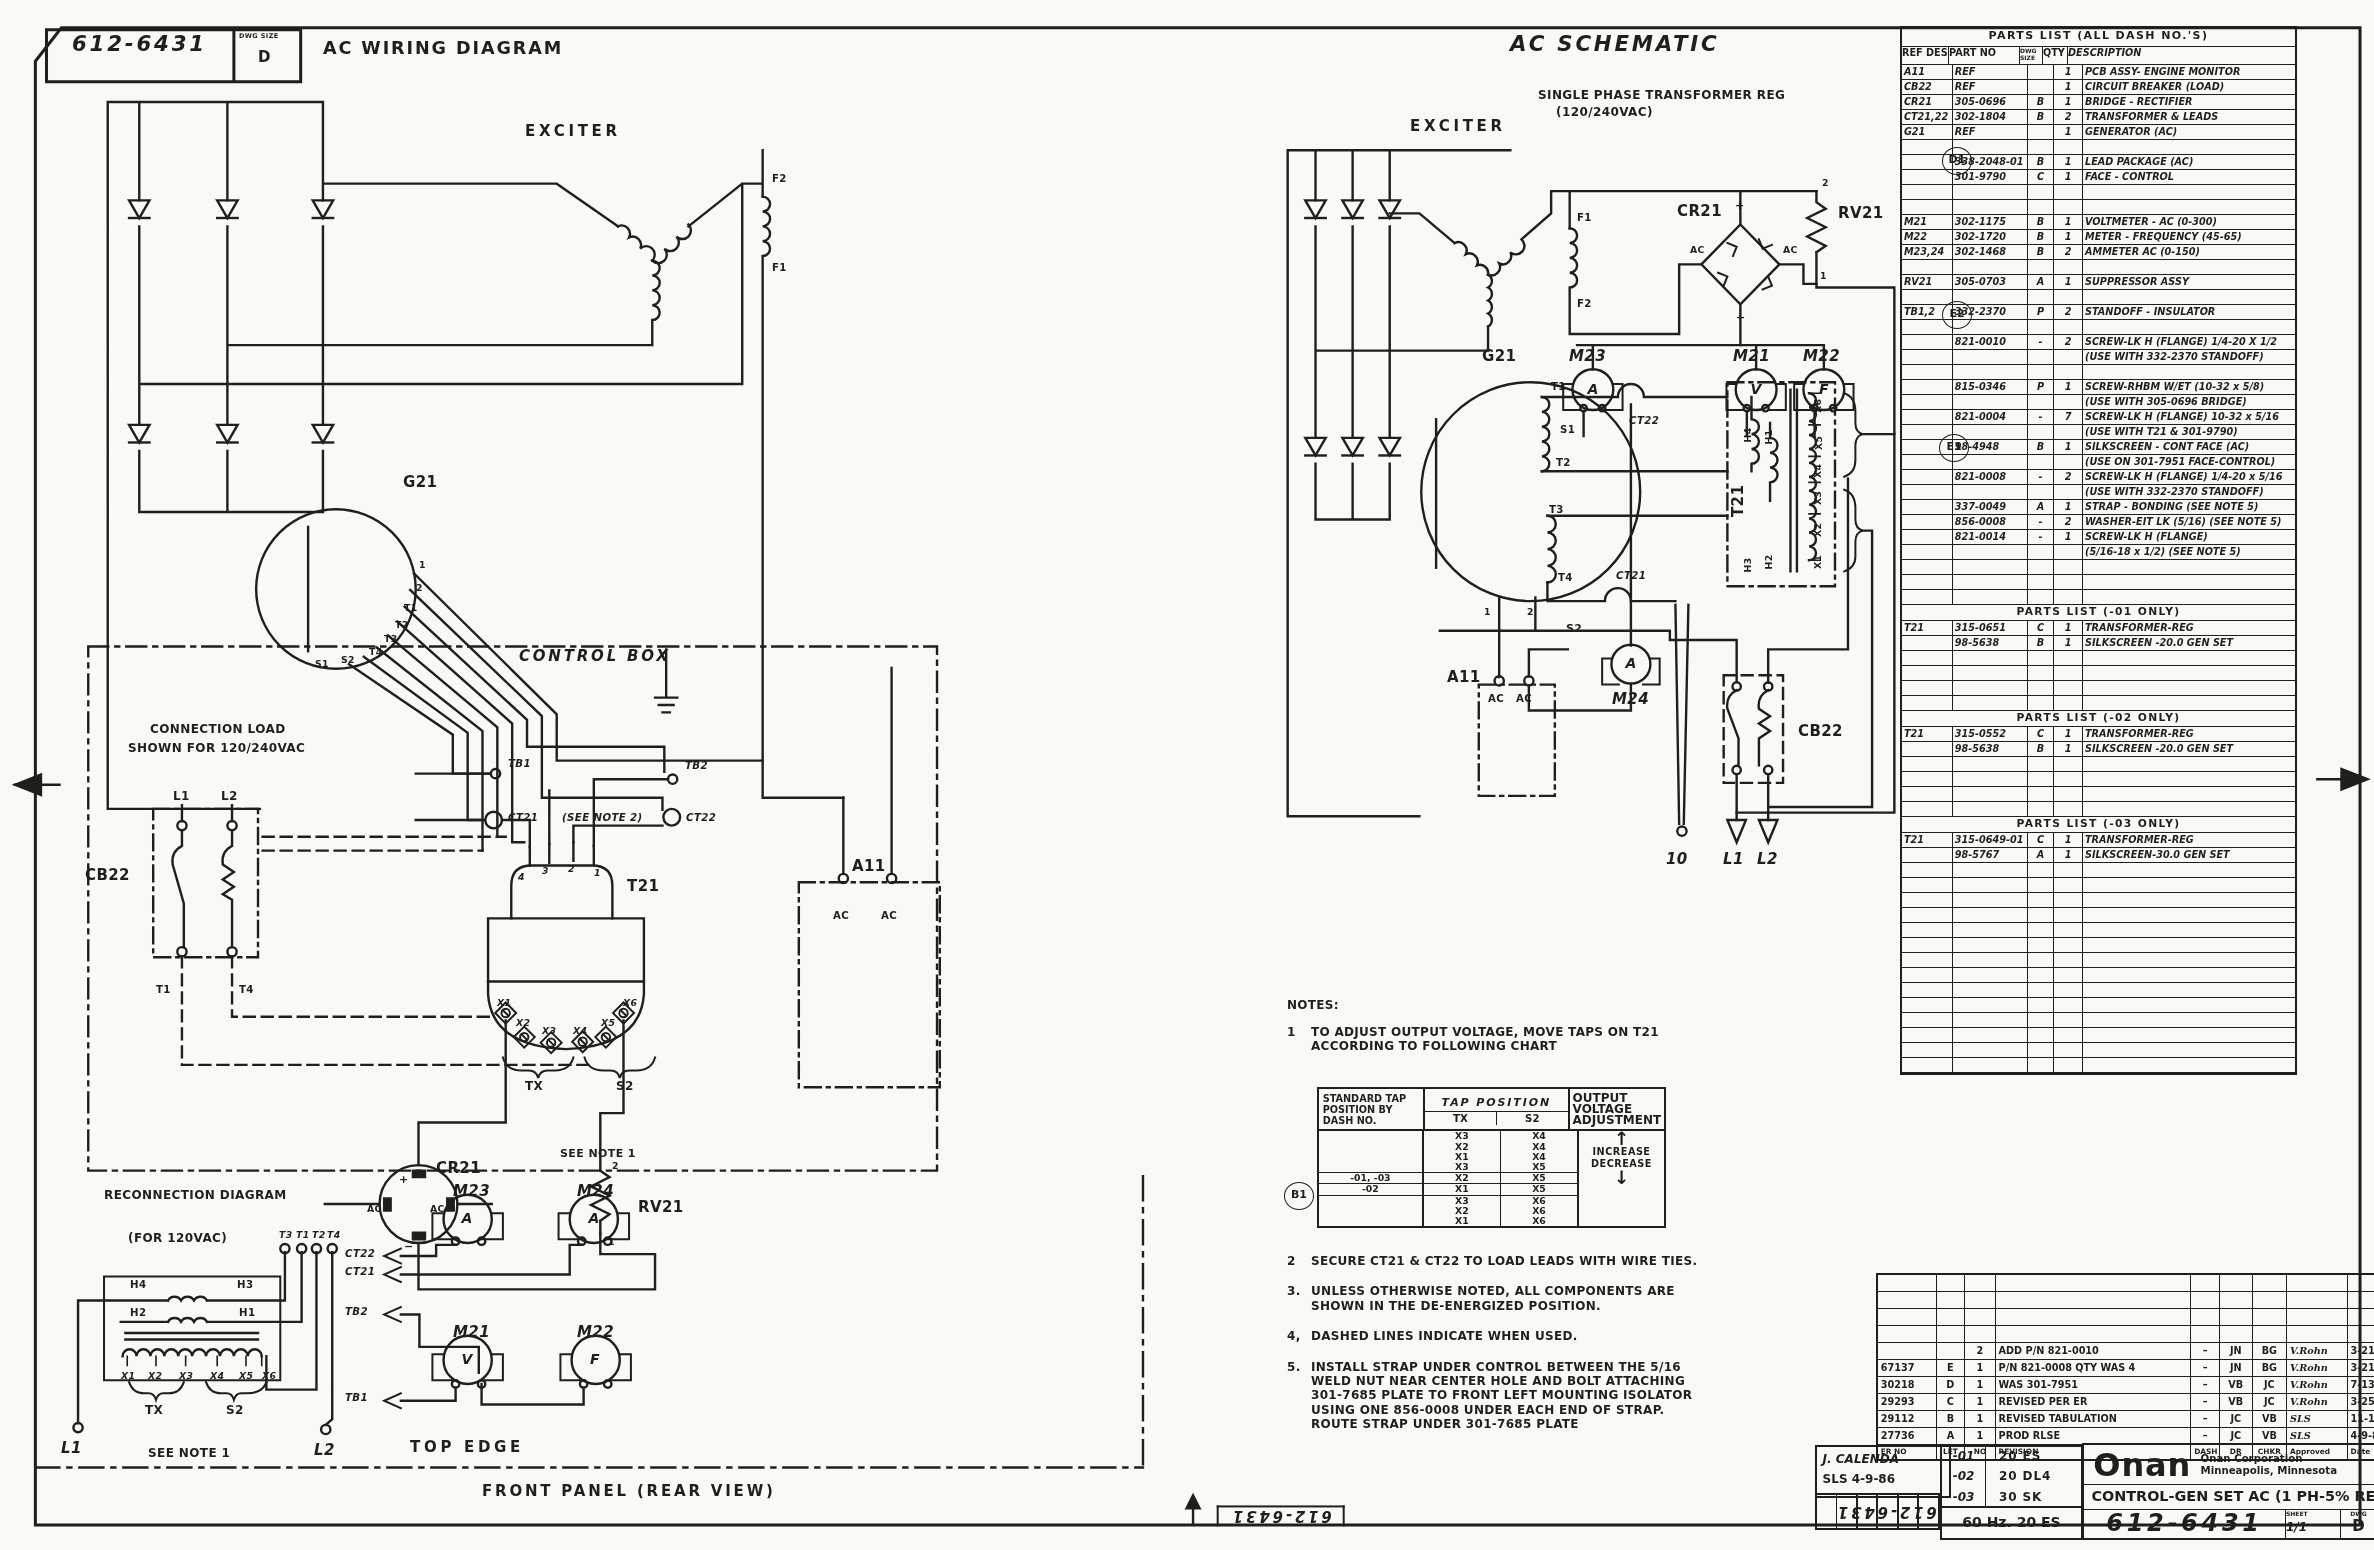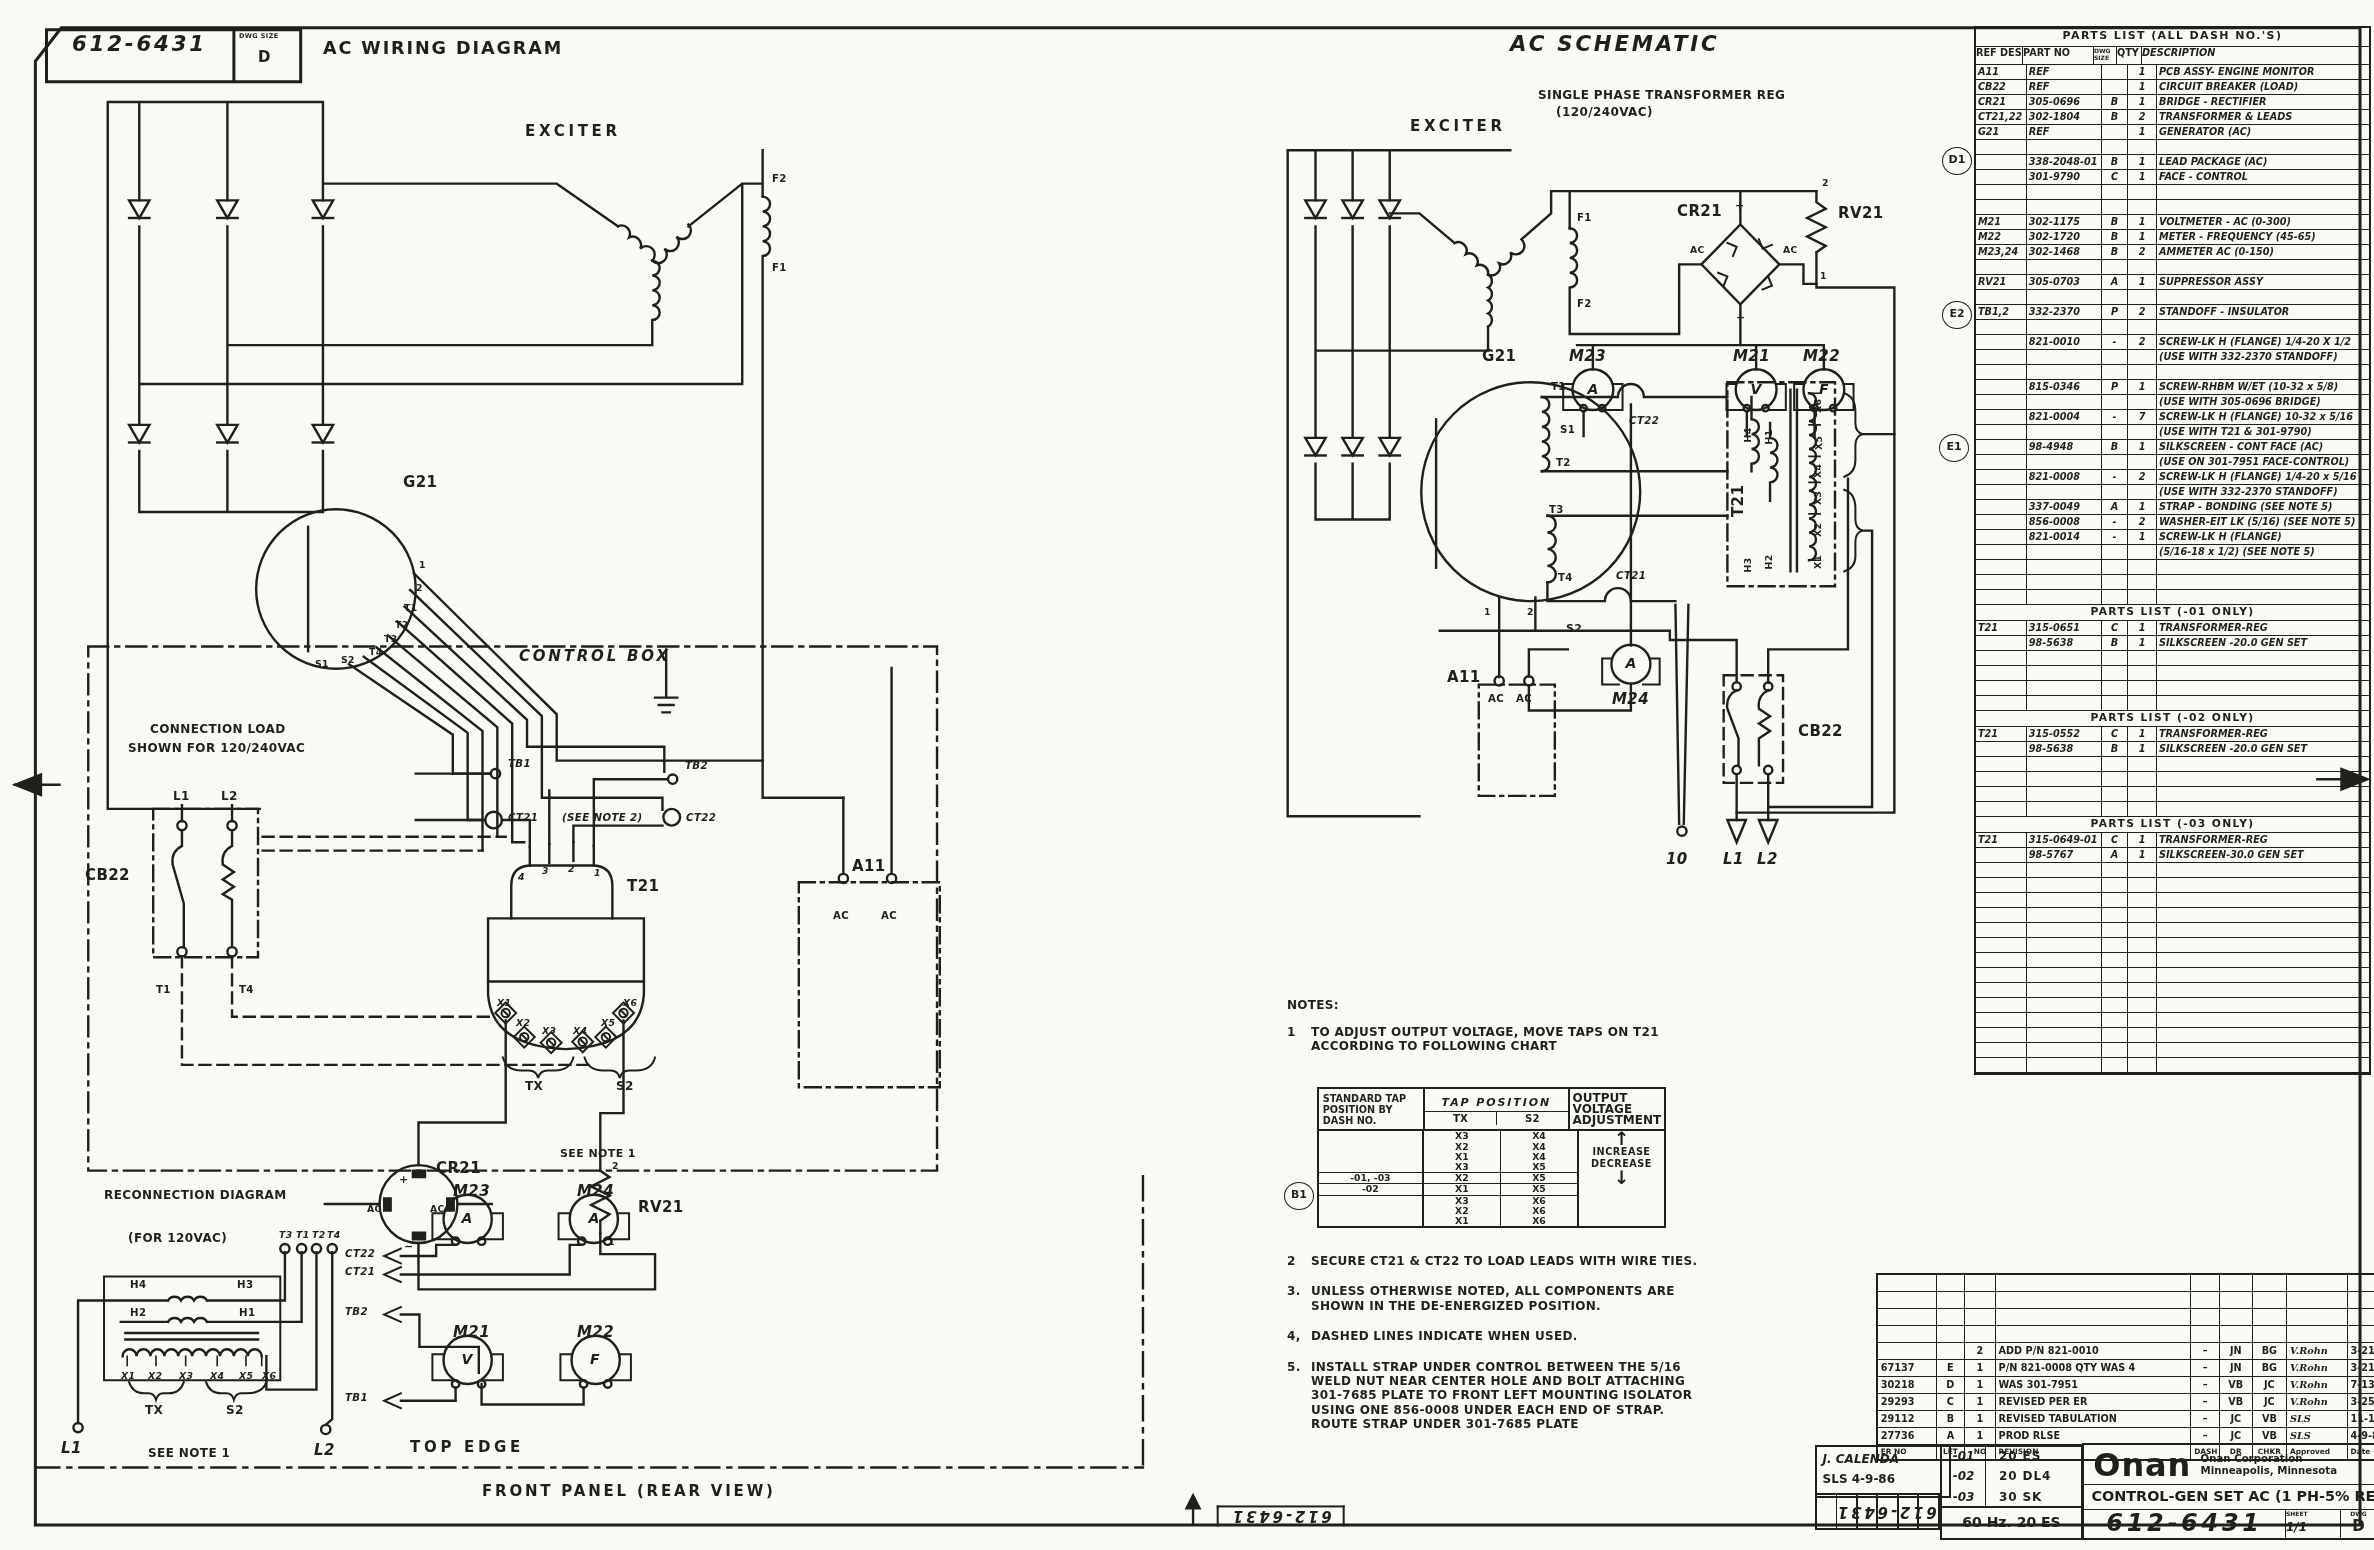--- a/index.html
+++ b/index.html
@@ -13,21 +13,21 @@
   .s10{font-size:9.3px}.s11{font-size:10.2px}.s12{font-size:11px}
   .t16{font-size:15px}.t20{font-size:17.6px;letter-spacing:1.9px}
   .t24{font-size:21.3px;font-style:italic;letter-spacing:2.8px}
   .it{font-style:italic}
   .rot{transform:rotate(-90deg);transform-origin:center;}
   .flip{transform:rotate(180deg);transform-origin:center;font-style:italic;}
   .mlt{transform:translate(-50%,-55%);font-size:14px;font-style:italic}
   .cref{position:absolute;z-index:3;width:28px;height:26px;border:1.9px solid var(--ink);border-radius:50%;
         text-align:center;font:700 11px/24px "DejaVu Sans",sans-serif;}
   
-  .plist{position:absolute;left:1974px;top:26px;width:393px;z-index:3;border:2.4px solid var(--ink);
+  .plist{position:absolute;left:1900px;top:26px;width:393px;z-index:3;border:2.4px solid var(--ink);
          font:700 9.7px "DejaVu Sans",sans-serif;background:transparent;}
   .pl-title{height:17.6px;border-bottom:1.9px solid var(--ink);text-align:center;font-size:11px;
             letter-spacing:1.4px;line-height:16.7px;}
   .pl-sub{height:15px;text-align:center;font-size:10.7px;letter-spacing:1.4px;line-height:14px;
           border-bottom:1.2px solid var(--ink);}
   .pl-head{display:flex;height:17.6px;border-bottom:1.5px solid var(--ink);}
   .pl-head span{border-right:1.2px solid var(--ink);text-align:left;overflow:hidden;}
   .prow{display:flex;height:14px;border-bottom:1.1px solid var(--ink);}
   .prow span{display:block;border-right:1.1px solid var(--ink);padding:0.9px 1.9px 0;line-height:11.6px;
              white-space:nowrap;overflow:visible;font-style:italic;}

